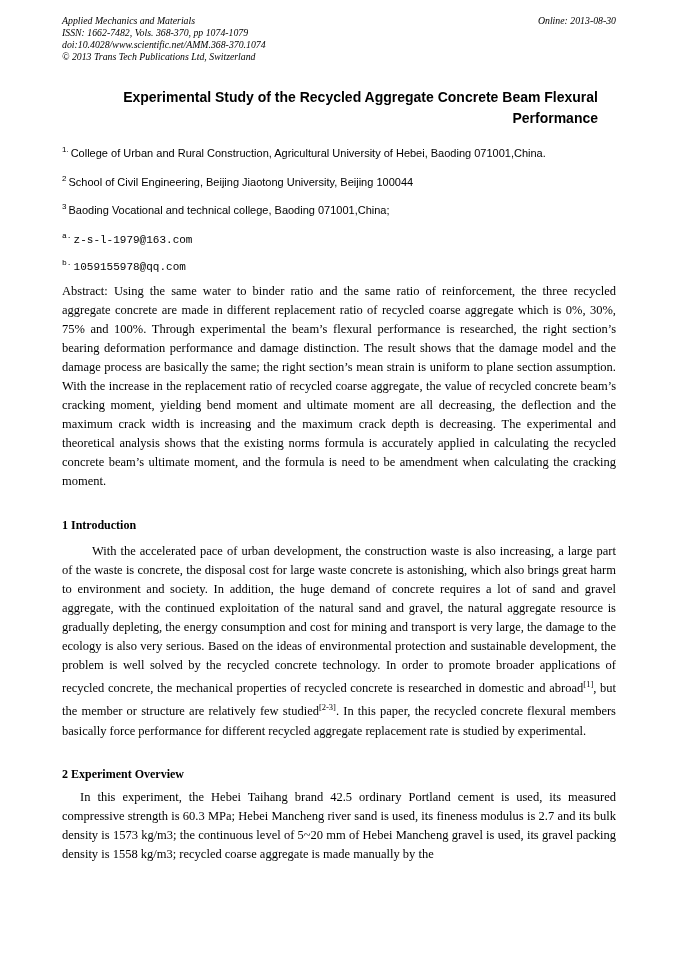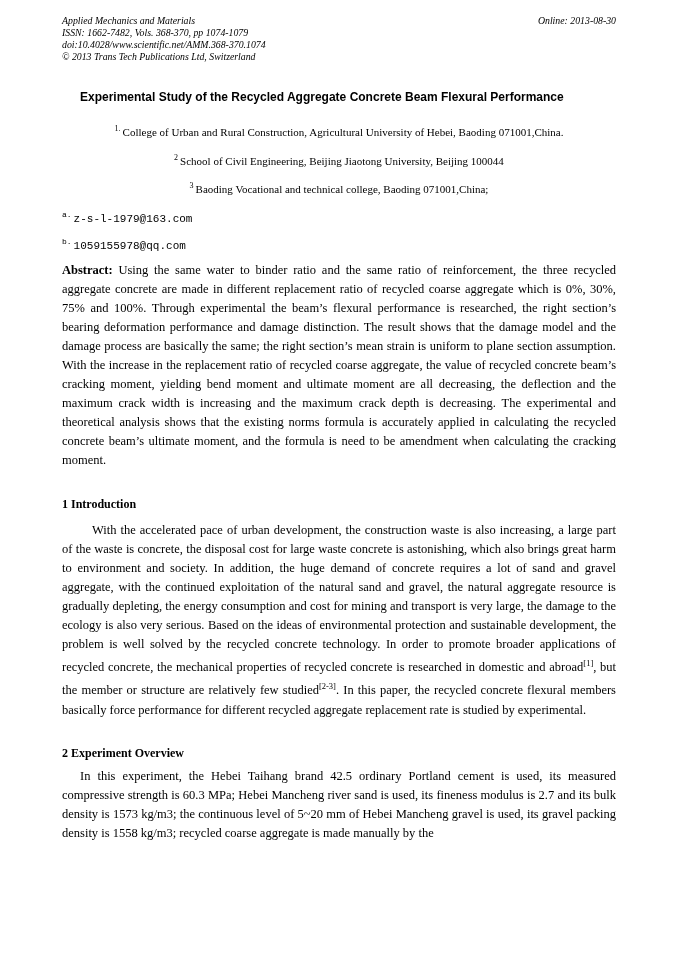--- a/index.html
+++ b/index.html
@@ -27,38 +27,37 @@
     font-style: italic;
     font-size: 9.8px;
     line-height: 12px;
     color: #000000;
   }
 
   
   .title {
     font-family: "Liberation Sans", sans-serif;
     font-weight: bold;
-    font-size: 12px;
+    font-size: 14px;
     line-height: 21px;
-    text-align: left;
+    text-align: right;
     margin: 0 18px 14px 18px;
   }
   .authors {
     font-family: "Liberation Sans", sans-serif;
     font-size: 13.5px;
     text-align: center;
     margin-bottom: 22px;
   }
   .authors sup { font-size: 9px; }
 
   .affil {
-    font-family: Liberation Serif, serif;
+    font-family: Liberation Sans, sans-serif;
     font-size: 11px;
     line-height: 14px;
-    text-align: center;
     margin-bottom: 12px;
   }
   .affil sup { font-size: 8px; margin-right: 2px; }
   .email {
     font-family: Liberation Mono, monospace;
     font-size: 11px;
     line-height: 14px;
     text-align: left;
     margin-bottom: 9px;
   }
@@ -75,21 +74,21 @@
   .keywords .kw-label { font-weight: bold; }
 
   
   .body-text {
     font-family: "Liberation Serif", serif;
     font-size: 12.5px;
     line-height: 19px;
     text-align: justify;
   }
   .abstract { margin-bottom: 25px; }
-  .abstract .ab-label { font-weight: bold; }
+  .abstract .ab-label { font-weight: normal; }
 
   .sec-heading {
     font-family: "Liberation Serif", serif;
     font-weight: bold;
     font-size: 12px;
     line-height: 19px;
     margin-bottom: 7px;
   }
   .sub-heading {
     font-family: "Liberation Serif", serif;

